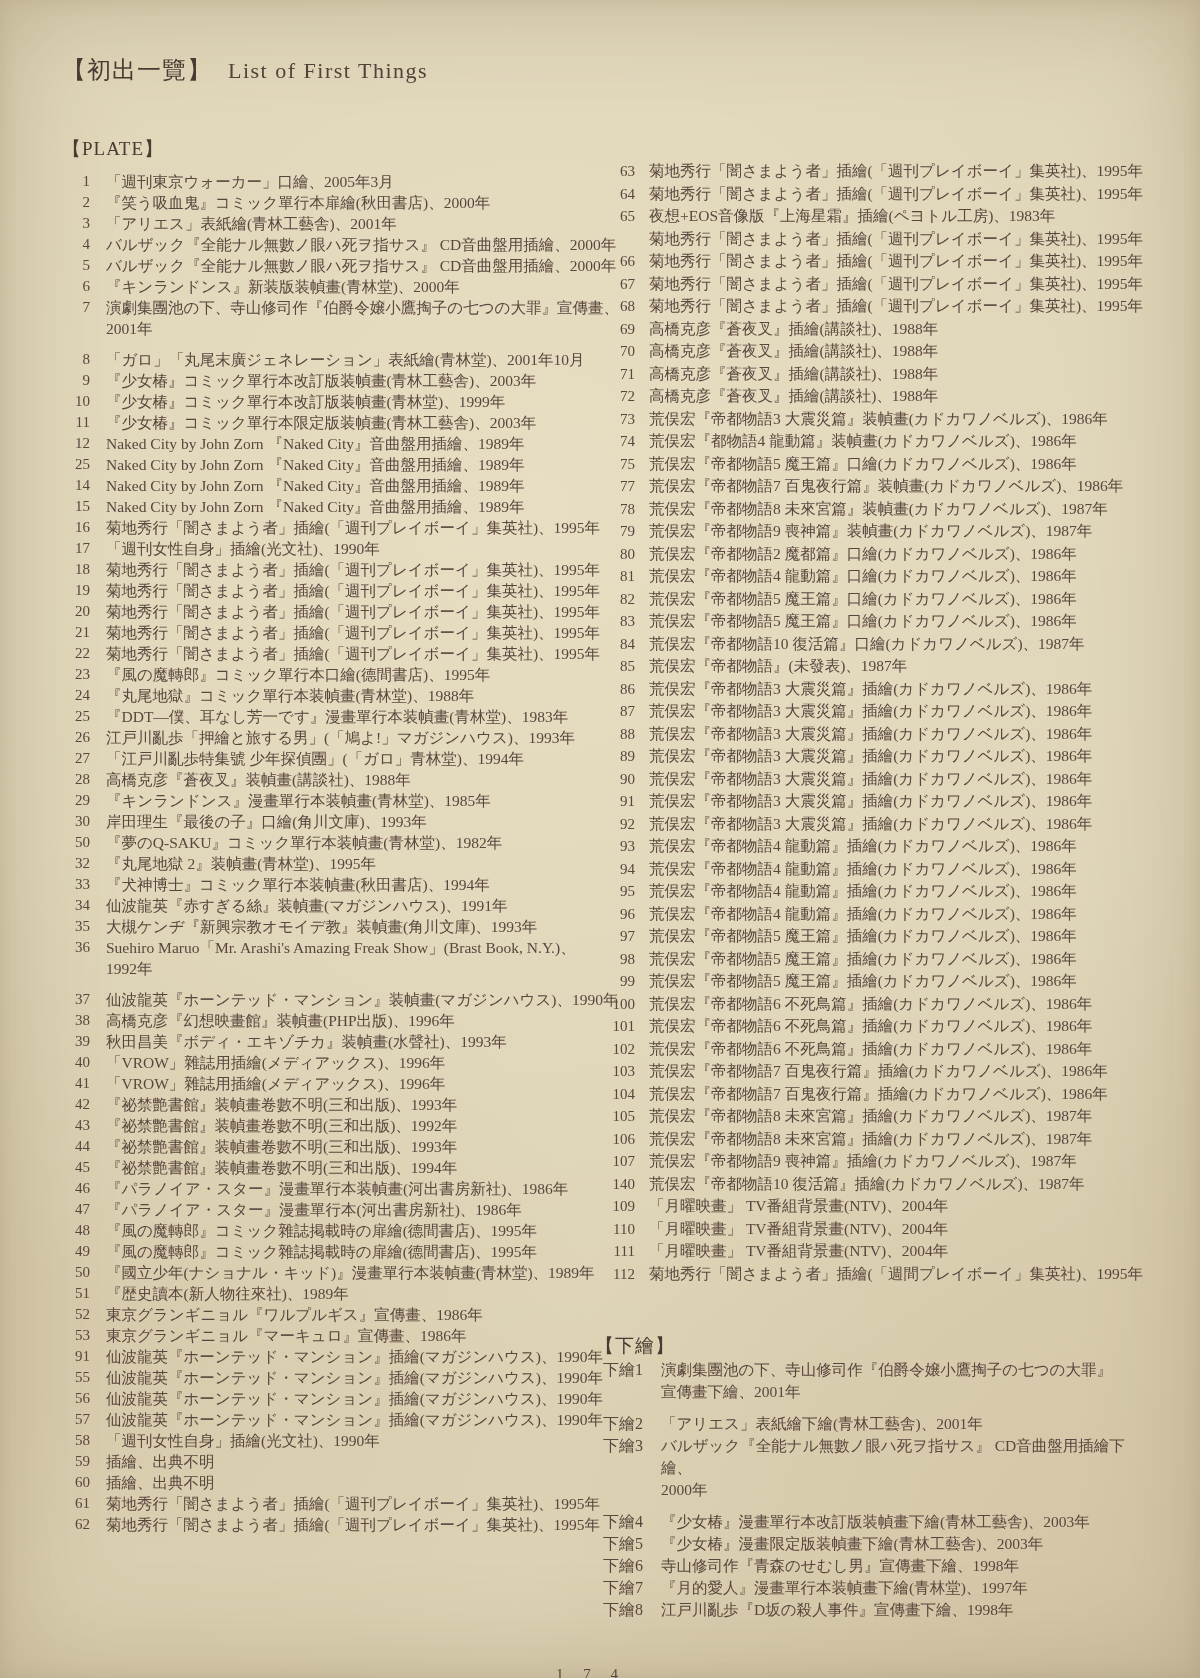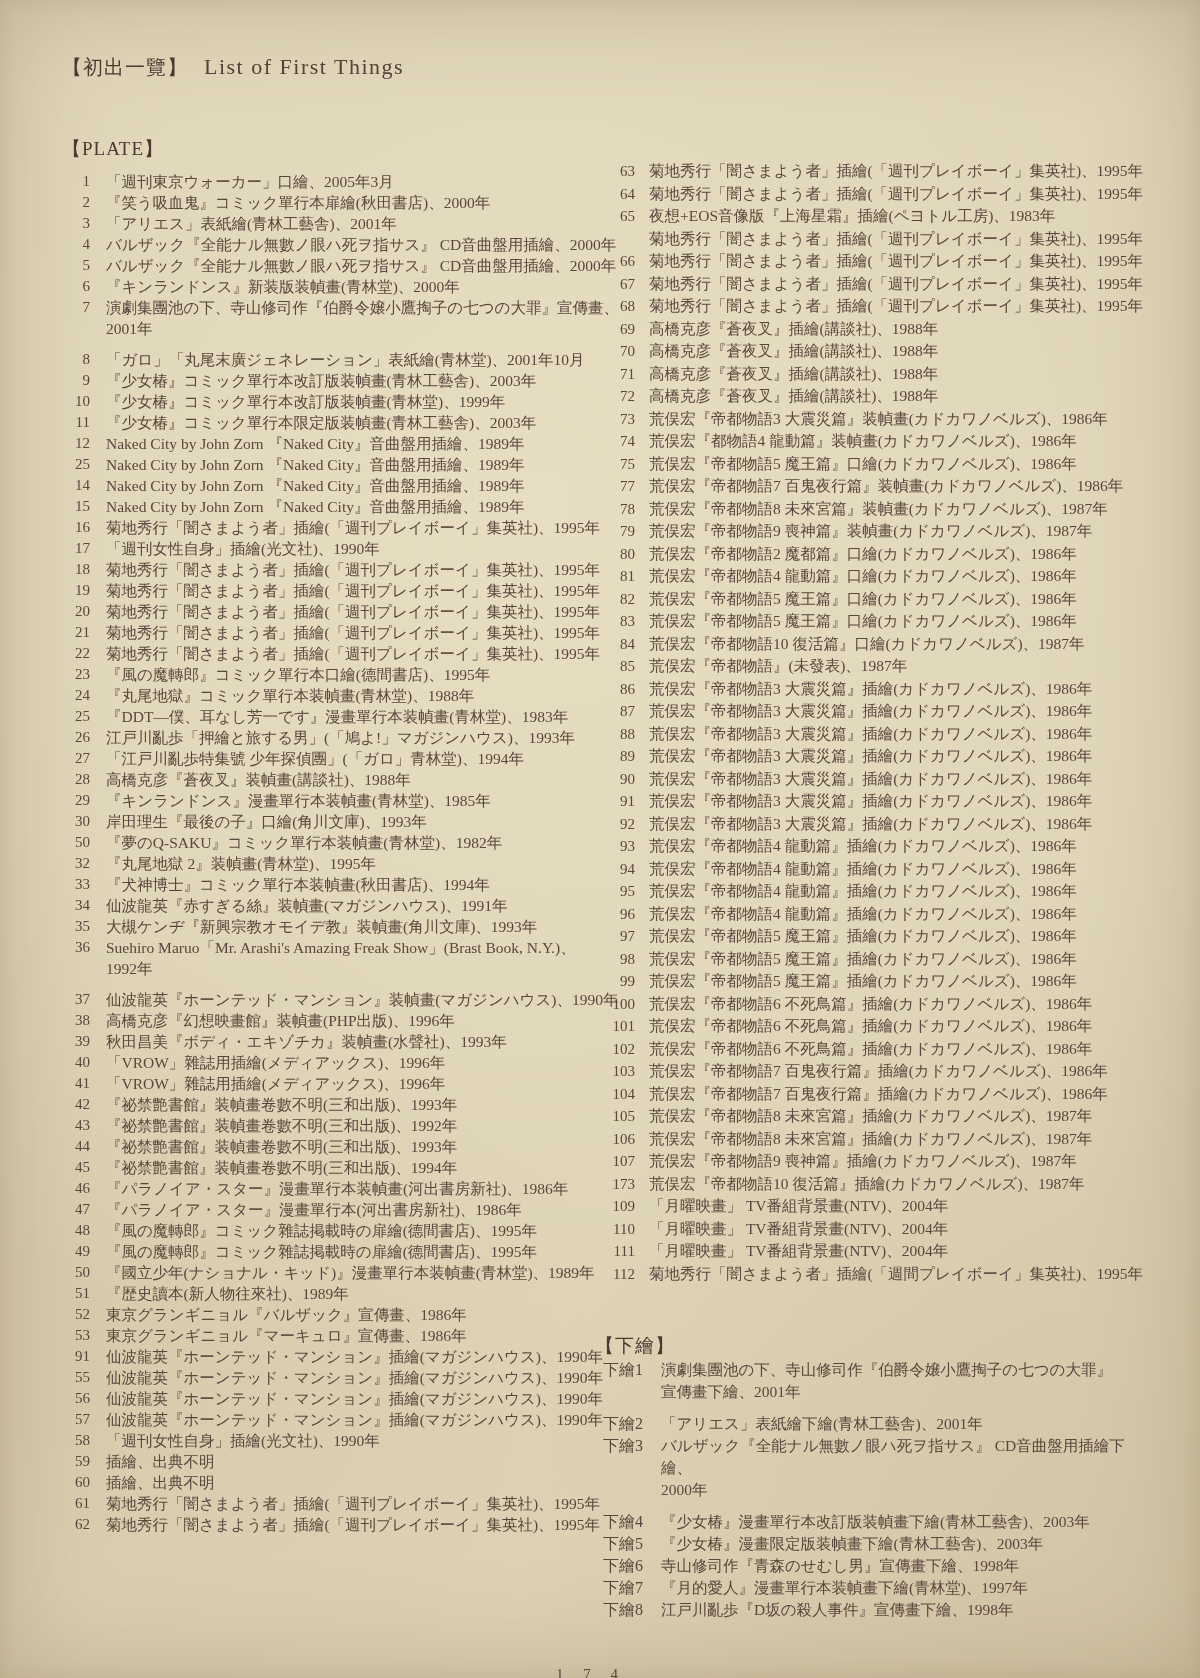--- a/index.html
+++ b/index.html
@@ -13,21 +13,21 @@
       radial-gradient(90% 80% at 92% 96%, rgba(140,112,74,0.12), rgba(140,112,74,0) 55%),
       radial-gradient(70% 50% at 8% 80%, rgba(150,124,86,0.08), rgba(150,124,86,0) 60%),
       #ddd2b4;
     box-shadow: inset 0 0 110px rgba(110,88,55,0.28), inset 0 0 18px rgba(110,88,55,0.12);
     overflow:hidden;
   }
   .hdr{
     position:absolute;left:62px;top:54px;
     display:flex;align-items:baseline;white-space:nowrap;
   }
-  .hdr .ja{font-size:20px;letter-spacing:1px;color:#4c3a32;}
+  .hdr .ja{font-size:24px;letter-spacing:1px;color:#4c3a32;}
   .hdr .en{font-size:22px;margin-left:16px;letter-spacing:1.5px;color:#54423a;}
   .sec-h{font-size:19px;letter-spacing:1px;color:#4c3a32;}
   .col{position:absolute;}
   .col-left{left:62px;top:136px;width:575px;}
   .col-right{left:595px;top:160px;width:575px;}
   .col-left .sec-h{margin-bottom:9px;}
   .row{display:flex;align-items:flex-start;}
   .row .no{
     flex:0 0 28px;text-align:right;font-size:15px;line-height:21px;
     color:#5a463e;
@@ -314,21 +314,21 @@
           <span class="txt">『國立少年(ナショナル・キッド)』漫畫單行本装幀畫(青林堂)、1989年</span>
         </div>
 
         <div class="row">
           <span class="no">51</span>
           <span class="txt">『歴史讀本(新人物往來社)、1989年</span>
         </div>
 
         <div class="row">
           <span class="no">52</span>
-          <span class="txt">東京グランギニョル『バルザック』宣傳畫、1986年</span>
+          <span class="txt">東京グランギニョル『ワルプルギス』宣傳畫、1986年</span>
         </div>
 
         <div class="row">
           <span class="no">53</span>
           <span class="txt">東京グランギニョル『マーキュロ』宣傳畫、1986年</span>
         </div>
 
         <div class="row">
           <span class="no">91</span>
           <span class="txt">仙波龍英『ホーンテッド・マンション』插繪(マガジンハウス)、1990年</span>
@@ -599,21 +599,21 @@
           <span class="no">106</span>
           <span class="txt">荒俣宏『帝都物語8 未來宮篇』插繪(カドカワノベルズ)、1987年</span>
         </div>
 
         <div class="row">
           <span class="no">107</span>
           <span class="txt">荒俣宏『帝都物語9 喪神篇』插繪(カドカワノベルズ)、1987年</span>
         </div>
 
         <div class="row">
-          <span class="no">173</span>
+          <span class="no">140</span>
           <span class="txt">荒俣宏『帝都物語10 復活篇』插繪(カドカワノベルズ)、1987年</span>
         </div>
 
         <div class="row">
           <span class="no">109</span>
           <span class="txt">「月曜映畫」 TV番組背景畫(NTV)、2004年</span>
         </div>
 
         <div class="row">
           <span class="no">110</span>

